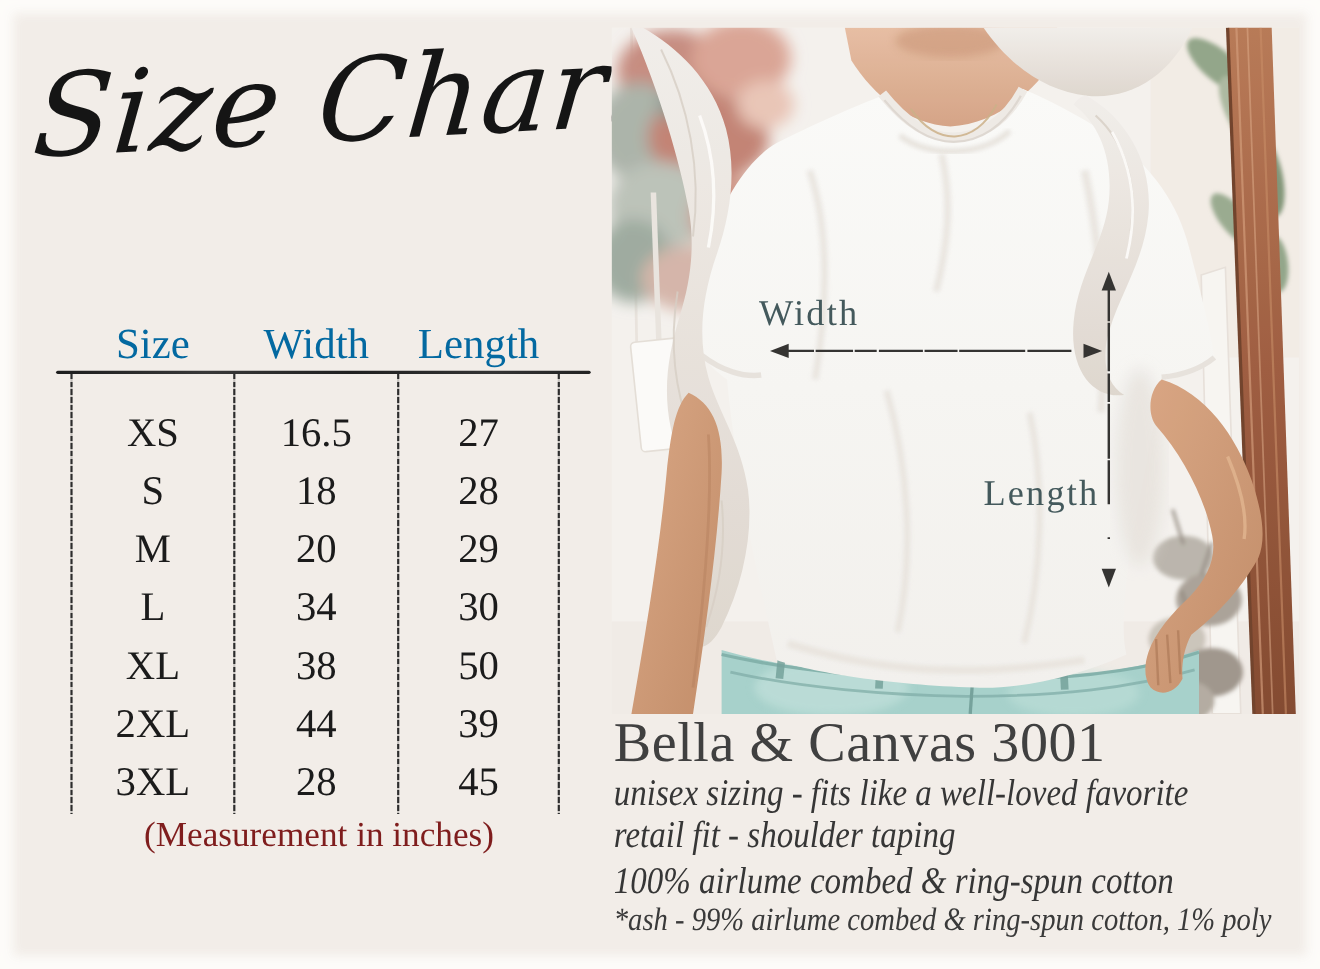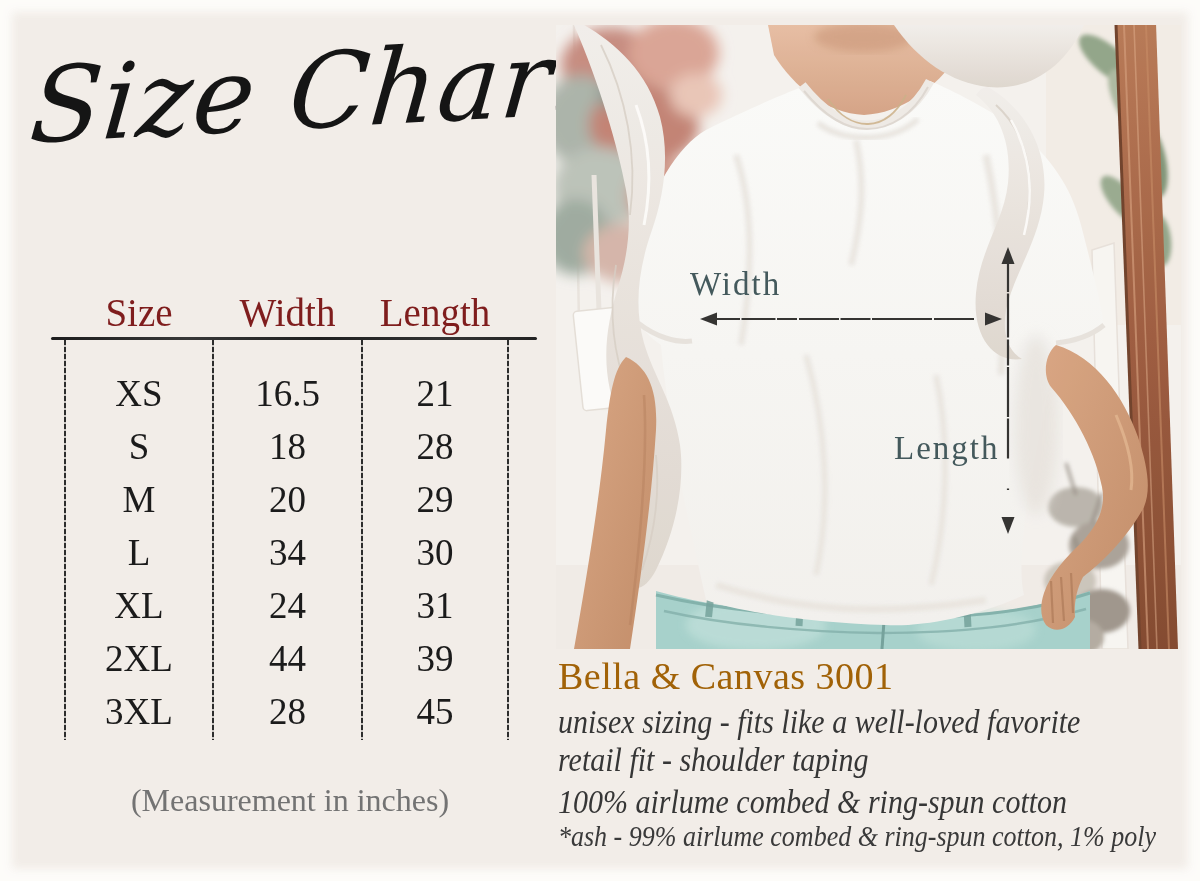--- a/index.html
+++ b/index.html
@@ -15,47 +15,47 @@
     font-style:italic;font-size:104px;line-height:1.05;color:#151515;
     letter-spacing:1px;transform:rotate(-3deg) skewX(-8deg);transform-origin:left top;
     white-space:nowrap;
   }
   
   .size-table{position:absolute;left:51px;top:288px;width:486px;height:456px;}
   .thead{
     position:absolute;left:14px;top:0;width:443px;height:49px;
     display:grid;grid-template-columns:148px 149px 146px;align-items:center;
   }
-  .th{ text-align:center;font-size:39px;color:#7f1d1d;}
+  .th{ text-align:center;font-size:39px;color:#0369a1;}
   .hrule{
     position:absolute;left:0;top:49px;width:486px;height:3px;
     background:linear-gradient(90deg,#1d1d1d,#383838 28%,#202020 55%,#333 82%,#222);
     border-radius:2px;
   }
   .tbody{
     position:absolute;left:14px;top:52px;width:353px;
     display:grid;grid-template-columns:148px 149px 146px;grid-auto-rows:53px;
     padding-top:27px;
   }
   .td{ text-align:center;font-size:37px;color:#1b1b1b;align-self:center;}
   .vline{
     position:absolute;top:52px;height:400px;width:2px;
     background:repeating-linear-gradient(180deg,#2d2d2d 0 5px,rgba(45,45,45,.22) 5px 7px);
   }
   .vl0{left:13px;} .vl1{left:161px;} .vl2{left:310px;} .vl3{left:456px;}
   .footnote{
-    position:absolute;left:40px;top:782px;width:500px;text-align:center;
-    font-size:32px;color:#737373;
+    position:absolute;left:40px;top:740px;width:500px;text-align:center;
+    font-size:32px;color:#7f1d1d;
   }
   
   .photo{position:absolute;left:556px;top:25px;width:625px;height:624px;overflow:hidden;background:#f3f0ec;}
   .photo svg{display:block;}
   
   .product{position:absolute;left:558px;top:652px;width:640px;}
-  .product-name{font-size:38px;line-height:48px;color:#a16207;letter-spacing:.5px;}
+  .product-name{font-size:51px;line-height:48px;color:#404040;letter-spacing:.5px;}
   .fit-line,.mat-line{
     font-style:italic;color:#363636;transform:scaleY(1.14);transform-origin:left top;
   }
   .fit-line{font-size:30px;line-height:38px;}
   .mat-line1{font-size:30px;line-height:36px;}
   .mat-line2{font-size:26px;line-height:33px;color:#3a3a3a;}
   .mat-block{margin-top:5px;}
 </style>
 </head>
 <body>
@@ -71,33 +71,33 @@
       <span class="th">Length</span>
     </div>
     <div class="hrule"></div>
     <div class="vline vl0"></div>
     <div class="vline vl1"></div>
     <div class="vline vl2"></div>
     <div class="vline vl3"></div>
     <div class="tbody">
       <span class="td">XS</span>
       <span class="td">16.5</span>
-      <span class="td">21</span>
+      <span class="td">27</span>
       <span class="td">S</span>
       <span class="td">18</span>
       <span class="td">28</span>
       <span class="td">M</span>
       <span class="td">20</span>
       <span class="td">29</span>
       <span class="td">L</span>
       <span class="td">34</span>
       <span class="td">30</span>
       <span class="td">XL</span>
-      <span class="td">24</span>
-      <span class="td">31</span>
+      <span class="td">38</span>
+      <span class="td">50</span>
       <span class="td">2XL</span>
       <span class="td">44</span>
       <span class="td">39</span>
       <span class="td">3XL</span>
       <span class="td">28</span>
       <span class="td">45</span>
     </div>
   </div>
 
   <div class="footnote">(Measurement in inches)</div>

